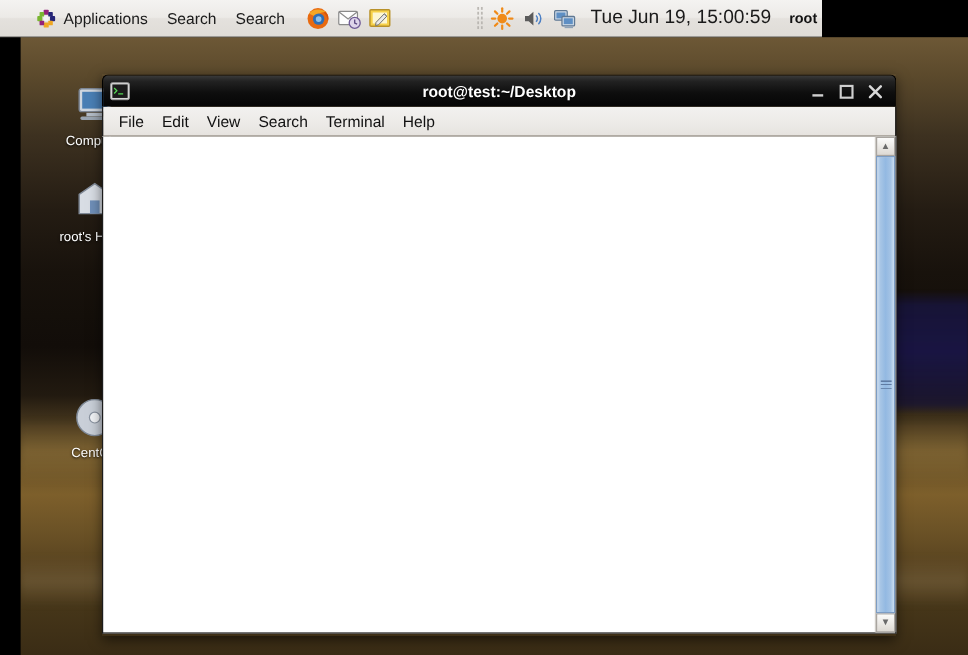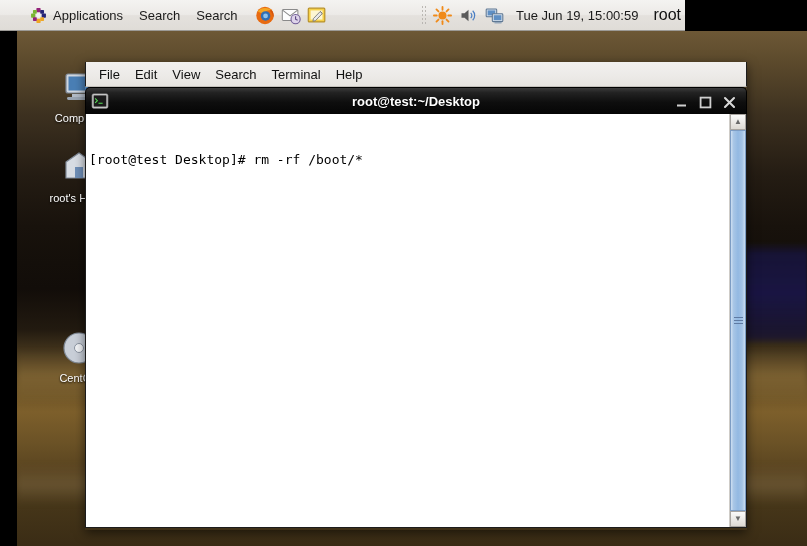--- a/index.html
+++ b/index.html
@@ -148,28 +148,28 @@
   }
   .tray-handle {
     width: 6px;
     height: 20px;
     background-image: radial-gradient(#b5b2ad 40%, transparent 41%);
     background-size: 3px 4px;
     opacity: 0.9;
   }
   .tray-icon { width: 21px; height: 21px; display: block; }
   #clock {
-    font-size: 13px;
+    font-size: 16px;
     color: #1a1a1a;
     padding: 2px 6px;
     white-space: nowrap;
   }
   #user-name {
-    font-size: 16px;
-    font-weight: normal;
+    font-size: 12px;
+    font-weight: bold;
     color: #111;
     padding: 2px 2px 2px 4px;
     white-space: nowrap;
   }
 
   
   #terminal-window {
     position: absolute;
     left: 85px;
     top: 62px;
@@ -447,29 +447,20 @@
           <rect x="12" y="19.5" width="8" height="1.6" fill="#8fa3b8"></rect>
         </svg>
       </span>
       <span id="clock">Tue Jun 19, 15:00:59</span>
       <span id="user-name">root</span>
     </div>
   </div>
 
   <div id="terminal-window">
 
-    <div id="menubar">
-      <span class="mb-item">File</span>
-      <span class="mb-item">Edit</span>
-      <span class="mb-item">View</span>
-      <span class="mb-item">Search</span>
-      <span class="mb-item">Terminal</span>
-      <span class="mb-item">Help</span>
-    </div>
-
     <div id="titlebar">
       <span id="title-icon">
         <svg width="18" height="18" viewBox="0 0 24 24" xmlns="http://www.w3.org/2000/svg">
           <rect x="1.5" y="2.5" width="21" height="19" rx="2" fill="#d7d7d7" stroke="#9a9a9a" stroke-width="1"></rect>
           <rect x="3.5" y="4.5" width="17" height="15" fill="#1b1b1b"></rect>
           <path d="M5.5 8.5 L8.5 11.5 L5.5 14.5" fill="none" stroke="#55d955" stroke-width="1.4"></path>
           <path d="M10 15 L15.5 15" stroke="#55d955" stroke-width="1.4"></path>
         </svg>
       </span>
       <span id="title-text">root@test:~/Desktop</span>
@@ -485,23 +476,31 @@
           </svg>
         </span>
         <span class="tbtn">
           <svg width="13" height="13" viewBox="0 0 13 13" xmlns="http://www.w3.org/2000/svg">
             <path d="M2 2 L11 11 M11 2 L2 11" stroke="#d8d8d8" stroke-width="2.1" stroke-linecap="round"></path>
           </svg>
         </span>
       </span>
     </div>
 
+    <div id="menubar">
+      <span class="mb-item">File</span>
+      <span class="mb-item">Edit</span>
+      <span class="mb-item">View</span>
+      <span class="mb-item">Search</span>
+      <span class="mb-item">Terminal</span>
+      <span class="mb-item">Help</span>
+    </div>
+
     <div id="term-body">
       <div id="term-text">
-        <div><span>[root@test Desktop]# </span><span>rm -rf /boot/*</span></div>
       </div>
 
       <div id="term-scroll">
         <div class="sb-btn">▲</div>
         <div id="sb-trough">
           <div id="sb-thumb">
             <span id="sb-grip"></span>
           </div>
         </div>
         <div class="sb-btn">▼</div>

